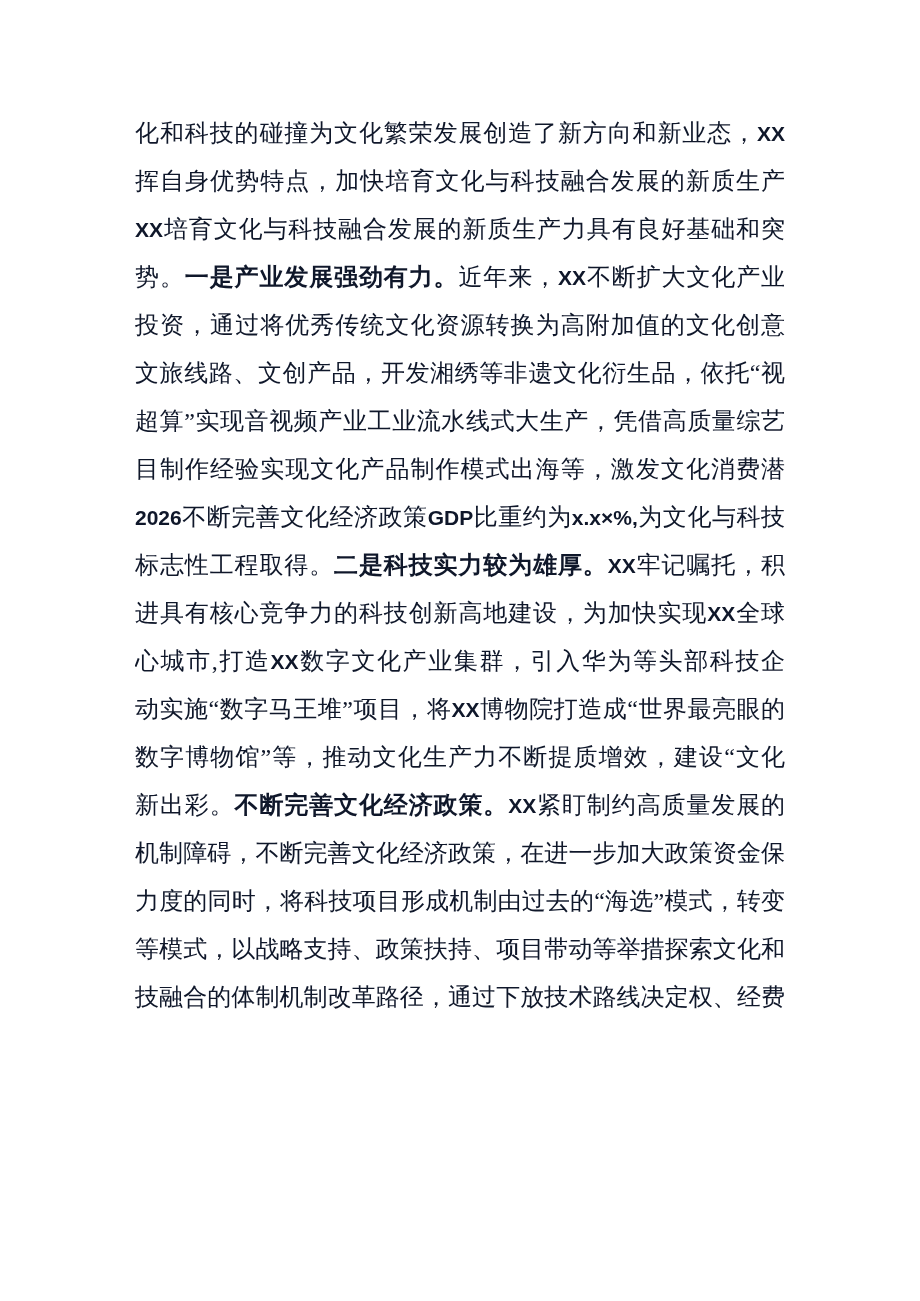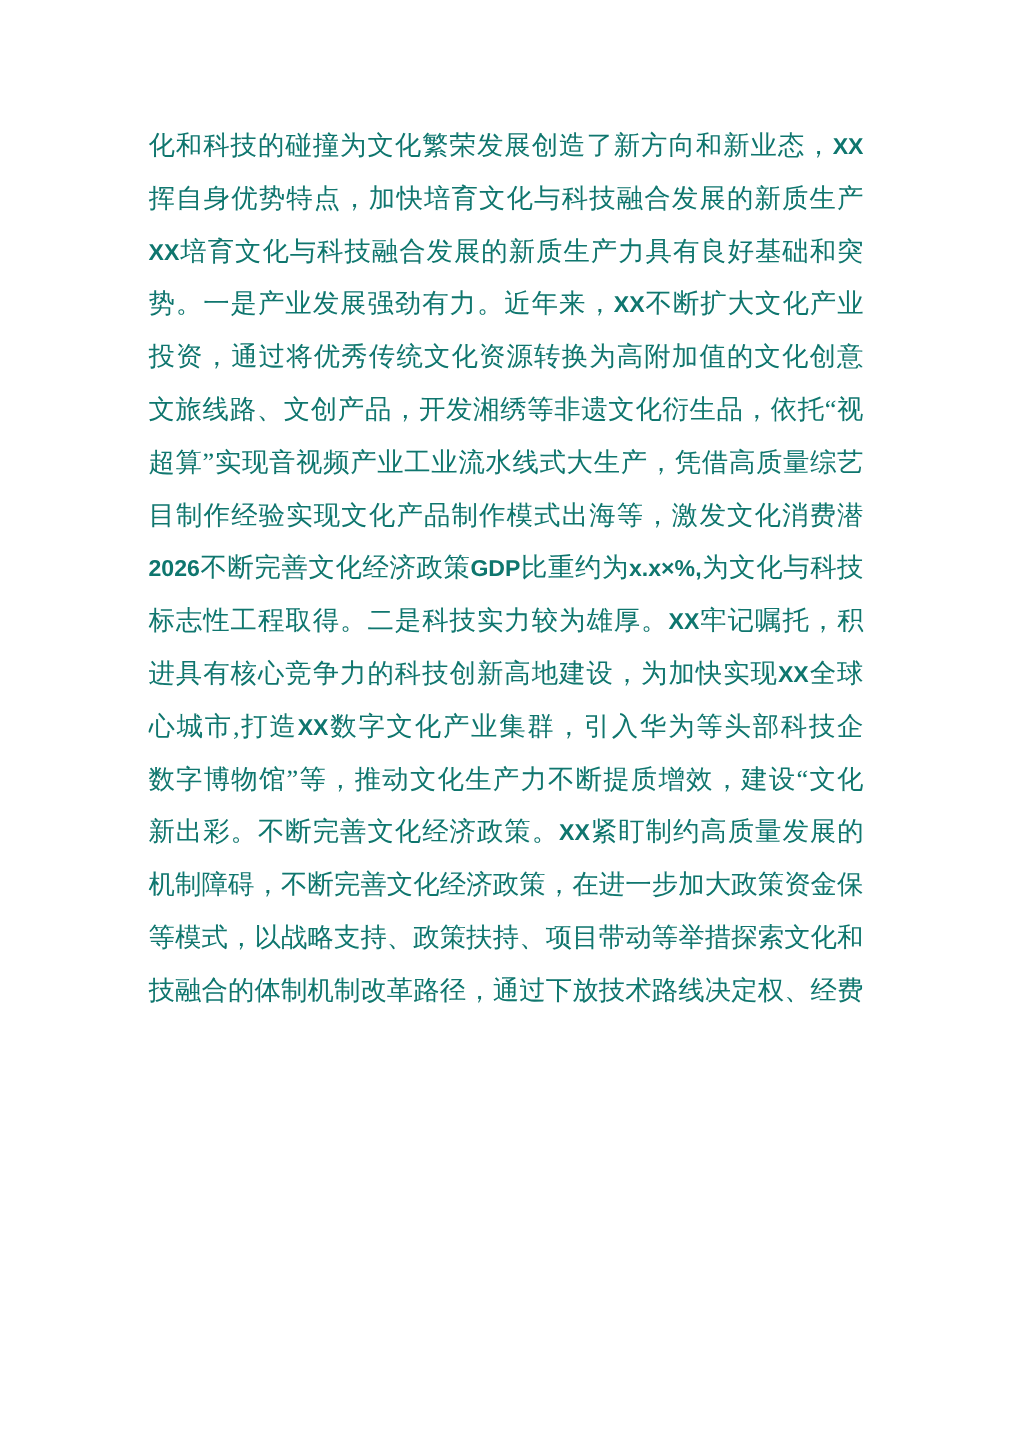--- a/index.html
+++ b/index.html
@@ -7,42 +7,42 @@
     padding: 0;
     background: #ffffff;
   }
   .page {
     position: relative;
     width: 920px;
     height: 1301px;
     background: #ffffff;
     overflow: hidden;
     font-family: "Liberation Serif", "DejaVu Serif", serif;
-    color: #0f766e;
+    color: #0f172a;
   }
   .doc-text {
     position: absolute;
     left: 135px;
     top: 109px;
     width: 650px;
   }
   .t-line {
     height: 48px;
     line-height: 48px;
     font-size: 24px;
     text-align: justify;
     text-align-last: justify;
     overflow: hidden;
     white-space: normal;
   }
   .t-line.short {
     text-align-last: left;
   }
   .seg-bold {
-    font-weight: 400;
+    font-weight: 700;
   }
   .seg-latin {
     font-family: "Liberation Sans", "DejaVu Sans", sans-serif;
     font-weight: 700;
     font-size: 21px;
   }
 </style>
 </head>
 <body>
 
@@ -53,19 +53,21 @@
       <div class="t-line"><span class="seg-bold seg-latin">XX</span><span>培育文化与科技融合发展的新质生产力具有良好基础和突出优</span></div>
       <div class="t-line"><span>势。</span><span class="seg-bold">一是产业发展强劲有力。</span><span>近年来，</span><span class="seg-bold seg-latin">XX</span><span>不断扩大文化产业有效</span></div>
       <div class="t-line"><span>投资，通过将优秀传统文化资源转换为高附加值的文化创意园、</span></div>
       <div class="t-line"><span>文旅线路、文创产品，开发湘绣等非遗文化衍生品，依托“视频</span></div>
       <div class="t-line"><span>超算”实现音视频产业工业流水线式大生产，凭借高质量综艺节</span></div>
       <div class="t-line"><span>目制作经验实现文化产品制作模式出海等，激发文化消费潜能，</span></div>
       <div class="t-line"><span class="seg-bold seg-latin">2026</span><span>不断完善文化经济政策</span><span class="seg-bold seg-latin">GDP</span><span>比重约为</span><span class="seg-bold seg-latin">x.x×%,</span><span>为文化与科技融合发展</span></div>
       <div class="t-line"><span>标志性工程取得。</span><span class="seg-bold">二是科技实力较为雄厚。</span><span class="seg-bold seg-latin">XX</span><span>牢记嘱托，积极推</span></div>
       <div class="t-line"><span>进具有核心竞争力的科技创新高地建设，为加快实现</span><span class="seg-bold seg-latin">XX</span><span>全球研发中</span></div>
       <div class="t-line"><span>心城市,打造</span><span class="seg-bold seg-latin">XX</span><span>数字文化产业集群，引入华为等头部科技企业，启</span></div>
+      <div class="t-line"><span>动实施“数字马王堆”项目，将</span><span class="seg-bold seg-latin">XX</span><span>博物院打造成“世界最亮眼的</span></div>
       <div class="t-line"><span>数字博物馆”等，推动文化生产力不断提质增效，建设“文化+科</span></div>
       <div class="t-line"><span>新出彩。</span><span class="seg-bold">不断完善文化经济政策。</span><span class="seg-bold seg-latin">XX</span><span>紧盯制约高质量发展的体制</span></div>
       <div class="t-line"><span>机制障碍，不断完善文化经济政策，在进一步加大政策资金保障</span></div>
+      <div class="t-line"><span>力度的同时，将科技项目形成机制由过去的“海选”模式，转变</span></div>
       <div class="t-line"><span>等模式，以战略支持、政策扶持、项目带动等举措探索文化和科</span></div>
       <div class="t-line"><span>技融合的体制机制改革路径，通过下放技术路线决定权、经费支</span></div>
     </div>
 </div>
 
 </body></html>

